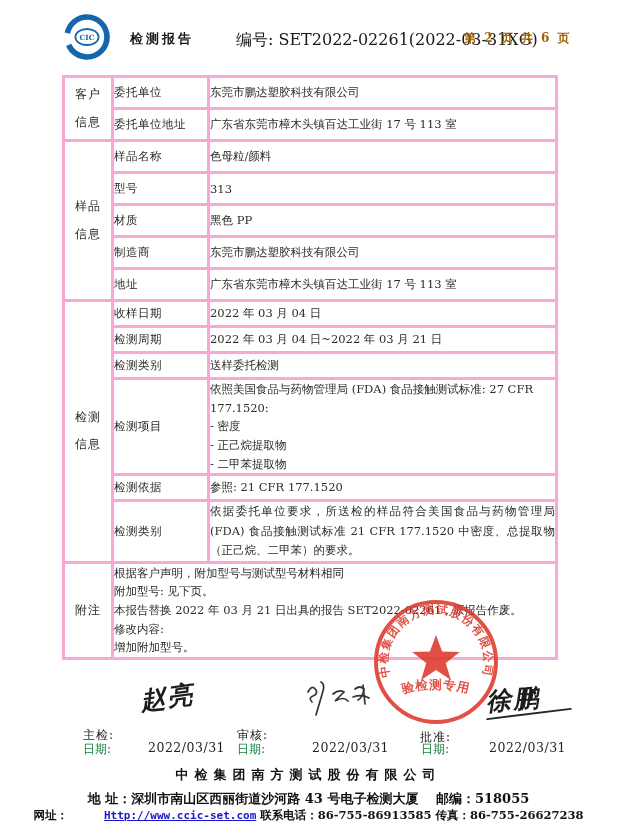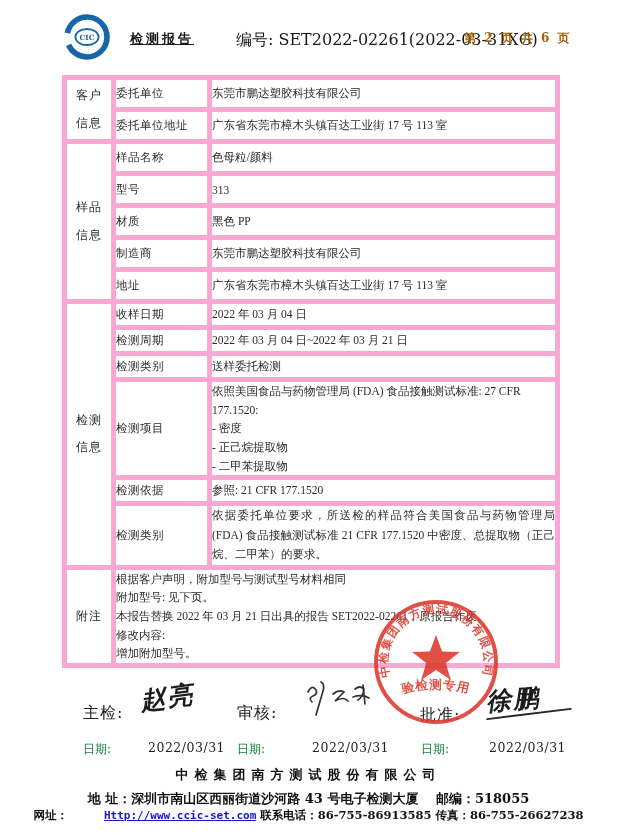--- a/index.html
+++ b/index.html
@@ -5,40 +5,40 @@
   html,body{margin:0;padding:0;}
   body{
     width:617px;height:840px;background:#ffffff;position:relative;
     font-family:"DejaVu Serif","Liberation Serif",serif;
     color:#262626;overflow:hidden;
   }
   .abs{position:absolute;}
 
   
   .logo{left:63px;top:13px;width:48px;height:48px;}
-  .hdr-title{left:130px;top:30px;font-size:13px;font-weight:bold;letter-spacing:3px;color:#1a1a1a;text-decoration:underline;}
+  .hdr-title{left:130px;top:30px;font-size:13px;font-weight:bold;letter-spacing:3px;color:#1a1a1a;}
   .hdr-no{left:236px;top:30px;font-size:16px;font-weight:normal;color:#1a1a1a;}
   .hdr-page{left:464px;top:30px;font-size:12px;font-weight:bold;letter-spacing:2px;color:#a16207;}
 
   
   table.report{
     position:absolute;left:62px;top:75px;width:493px;
     border-collapse:collapse;table-layout:fixed;font-size:11.5px;color:#2b2b2b;
   }
-  table.report td{border:5px solid #f9a8d4;padding:0;font-family:Liberation Serif, serif;}
+  table.report td{border:3px solid #f9a8d4;padding:0;}
   td.sec{text-align:center;white-space:pre-line;line-height:2.3;font-size:12px;letter-spacing:1px;}
   td.lbl{padding-left:11px;letter-spacing:0.5px;}
   td.val{padding-left:11px;padding-right:8px;}
   td.multiline{white-space:pre-line;line-height:1.62;padding-top:6px;padding-bottom:6px;}
   td.justify{text-align:justify;line-height:1.7;padding-top:5px;padding-bottom:5px;}
   tr.h32{height:32px;}
   tr.h26{height:26px;}
 
   
-  .role-label{font-size:16px;color:#1f1f1f;letter-spacing:1px;}
+  .role-label{font-size:12px;color:#1f1f1f;letter-spacing:1px;margin-top:24px;}
   .sig-text{
     font-size:25px;font-style:italic;font-weight:bold;color:#1c1c1c;
     transform:rotate(-8deg);letter-spacing:2px;white-space:nowrap;
   }
   .sig-tail{width:86px;height:2px;background:#262626;transform:rotate(-7deg);border-radius:2px;}
   .date-label{font-size:12px;color:#15803d;}
   .date-value{font-size:12.5px;color:#1f1f1f;letter-spacing:0.5px;}
 
   
   .stamp{left:371px;top:597px;width:130px;height:130px;opacity:0.88;pointer-events:none;}

